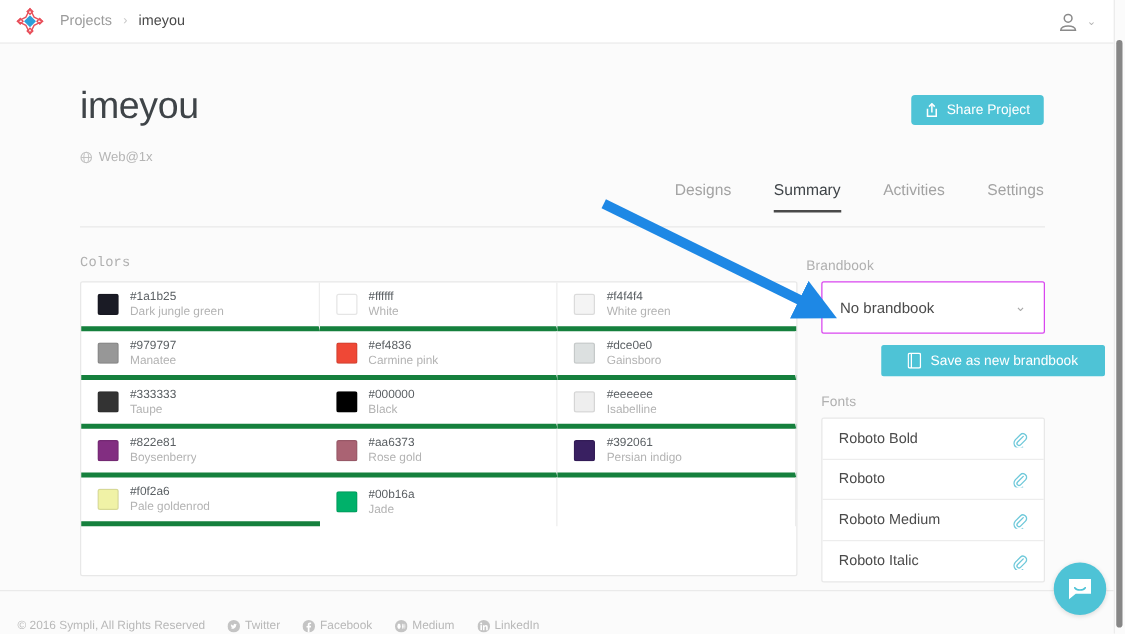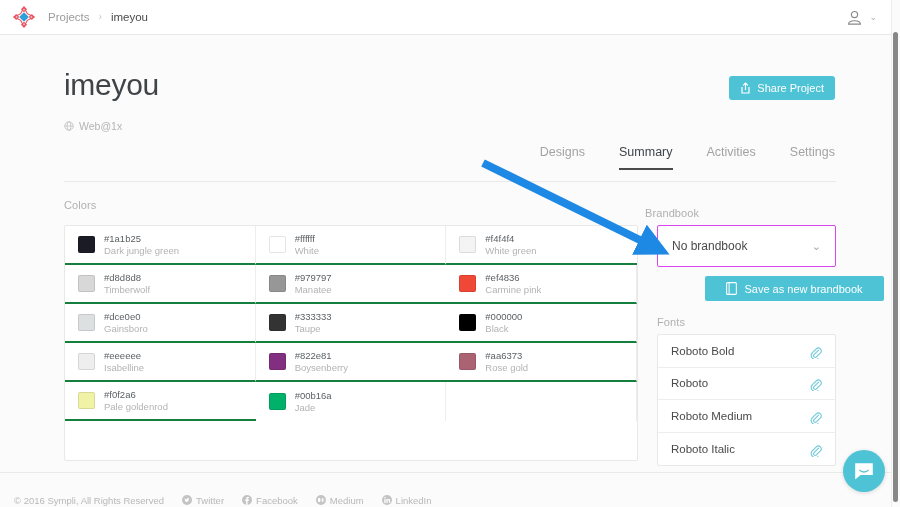--- a/index.html
+++ b/index.html
@@ -71,32 +71,32 @@
 
   .divider {
     position: absolute; left: 64px; top: 146px; width: 772px; height: 1px;
     background: #e9e9e9;
   }
 
   
   .sec-label {
     font-size: 11px; color: #b0b0b0; letter-spacing: .1px;
   }
-  .colors-head { position: absolute; left: 64px; top: 164px; }
+  .colors-head { position: absolute; left: 64px; top: 170px; font-family: Liberation Mono, monospace; }
   .colors-card {
     position: absolute; left: 64px; top: 190px; width: 574px;
     background: #ffffff; border: 1px solid #e8e8e8; border-radius: 2px;
     display: flex; flex-wrap: wrap;
   }
   .color-cell {
     width: 33.3333%; height: 39px;
     display: flex; align-items: center; gap: 9px;
     padding: 0 13px;
     border-right: 1px solid #ededed;
-    border-bottom: 2px solid #15803d;
+    border-bottom: 4px solid #15803d;
   }
   .color-cell.nb { border-bottom: none; }
   .color-cell.nr { border-right: none; }
   .swatch {
     width: 17px; height: 17px; border-radius: 2px; flex: none;
     border: 1px solid rgba(0,0,0,.10);
   }
   .color-txt { display: flex; flex-direction: column; gap: 1px; overflow: hidden; }
   .color-hex { font-size: 9.5px; color: #5a5f63; line-height: 11px; }
   .color-name { font-size: 9.5px; color: #b3b3b3; line-height: 11px; }
@@ -132,21 +132,21 @@
   .font-name { font-size: 11.5px; color: #4a4a4a; }
   .clip-ic { margin-left: auto; width: 12px; height: 12px; display: block; }
 
   
   .footer {
     position: absolute; left: 0; top: 437px; width: 891px; height: 41px;
     border-top: 1px solid #eaeaea; background: #fbfbfb;
     display: flex; align-items: flex-end; padding: 0 0 7px 14px; gap: 18px;
   }
   .copy { font-size: 9.5px; color: #b8b8b8; }
-  .social { display: flex; align-items: flex-start; gap: 4px; font-size: 9.5px; color: #b8b8b8; text-decoration: none; }
+  .social { display: flex; align-items: center; gap: 4px; font-size: 9.5px; color: #b8b8b8; text-decoration: none; }
   .social-ic { width: 10px; height: 10px; display: block; }
 
   
   .chat-bubble {
     position: absolute; left: 843px; top: 450px;
     width: 42px; height: 42px; border-radius: 50%;
     background: #4ec3d6;
     display: flex; align-items: center; justify-content: center;
     cursor: pointer; box-shadow: 0 1px 4px rgba(0,0,0,.14);
   }
@@ -255,27 +255,20 @@
             <span class="color-name">White</span>
           </div>
         </div>
         <div class="color-cell nr">
           <div class="swatch" style="background: rgb(244, 244, 244);"></div>
           <div class="color-txt">
             <span class="color-hex">#f4f4f4</span>
             <span class="color-name">White green</span>
           </div>
         </div>
-        <div class="color-cell">
-          <div class="swatch" style="background: rgb(216, 216, 216);"></div>
-          <div class="color-txt">
-            <span class="color-hex">#d8d8d8</span>
-            <span class="color-name">Timberwolf</span>
-          </div>
-        </div>
         <div class="color-cell nr">
           <div class="swatch" style="background: rgb(151, 151, 151);"></div>
           <div class="color-txt">
             <span class="color-hex">#979797</span>
             <span class="color-name">Manatee</span>
           </div>
         </div>
         <div class="color-cell">
           <div class="swatch" style="background: rgb(239, 72, 54);"></div>
           <div class="color-txt">
@@ -316,20 +309,27 @@
           <div class="color-txt">
             <span class="color-hex">#822e81</span>
             <span class="color-name">Boysenberry</span>
           </div>
         </div>
         <div class="color-cell">
           <div class="swatch" style="background: rgb(170, 99, 115);"></div>
           <div class="color-txt">
             <span class="color-hex">#aa6373</span>
             <span class="color-name">Rose gold</span>
+          </div>
+        </div>
+        <div class="color-cell">
+          <div class="swatch" style="background: rgb(57, 32, 97);"></div>
+          <div class="color-txt">
+            <span class="color-hex">#392061</span>
+            <span class="color-name">Persian indigo</span>
           </div>
         </div>
         <div class="color-cell nr">
           <div class="swatch" style="background: rgb(240, 242, 166);"></div>
           <div class="color-txt">
             <span class="color-hex">#f0f2a6</span>
             <span class="color-name">Pale goldenrod</span>
           </div>
         </div>
         <div class="color-cell nb">

